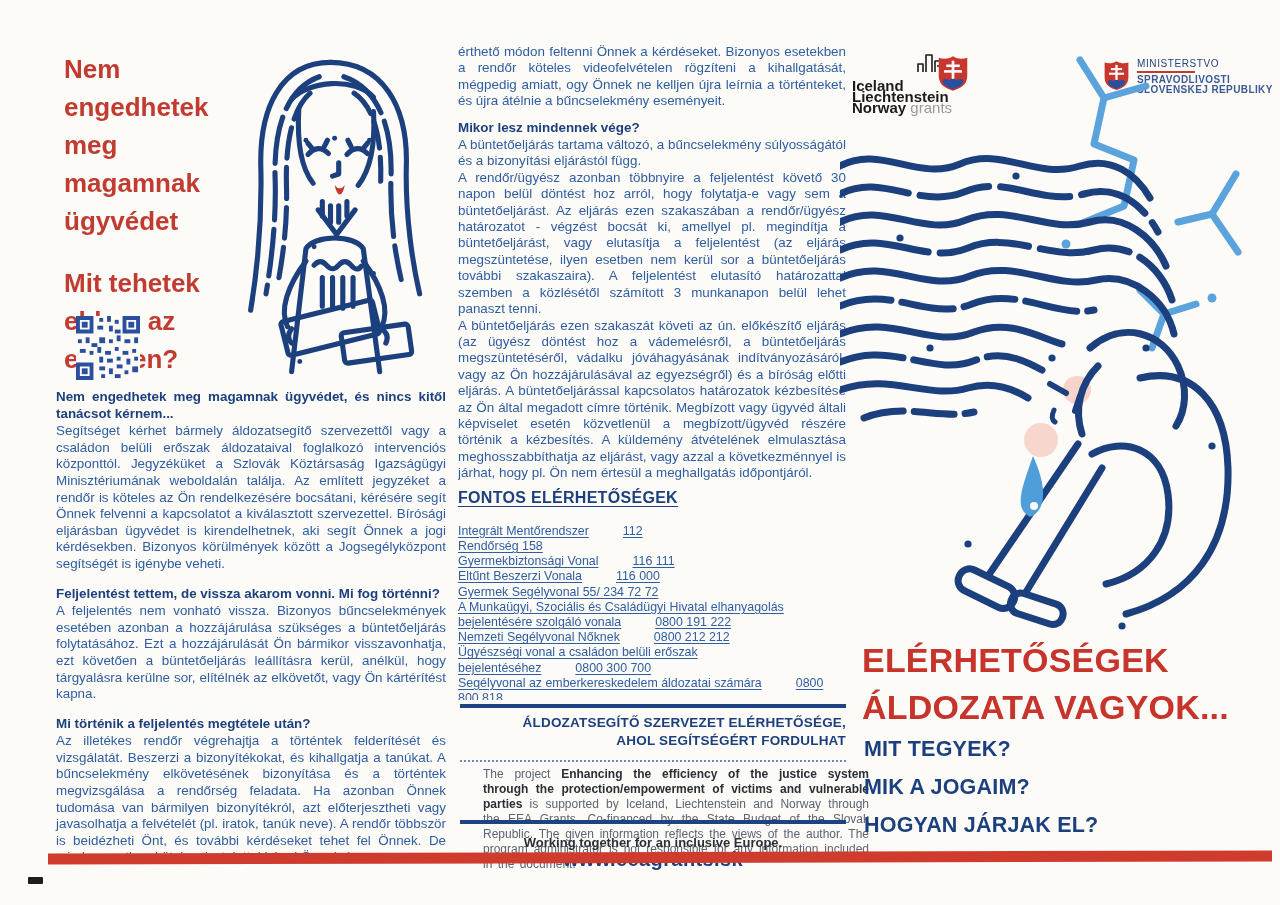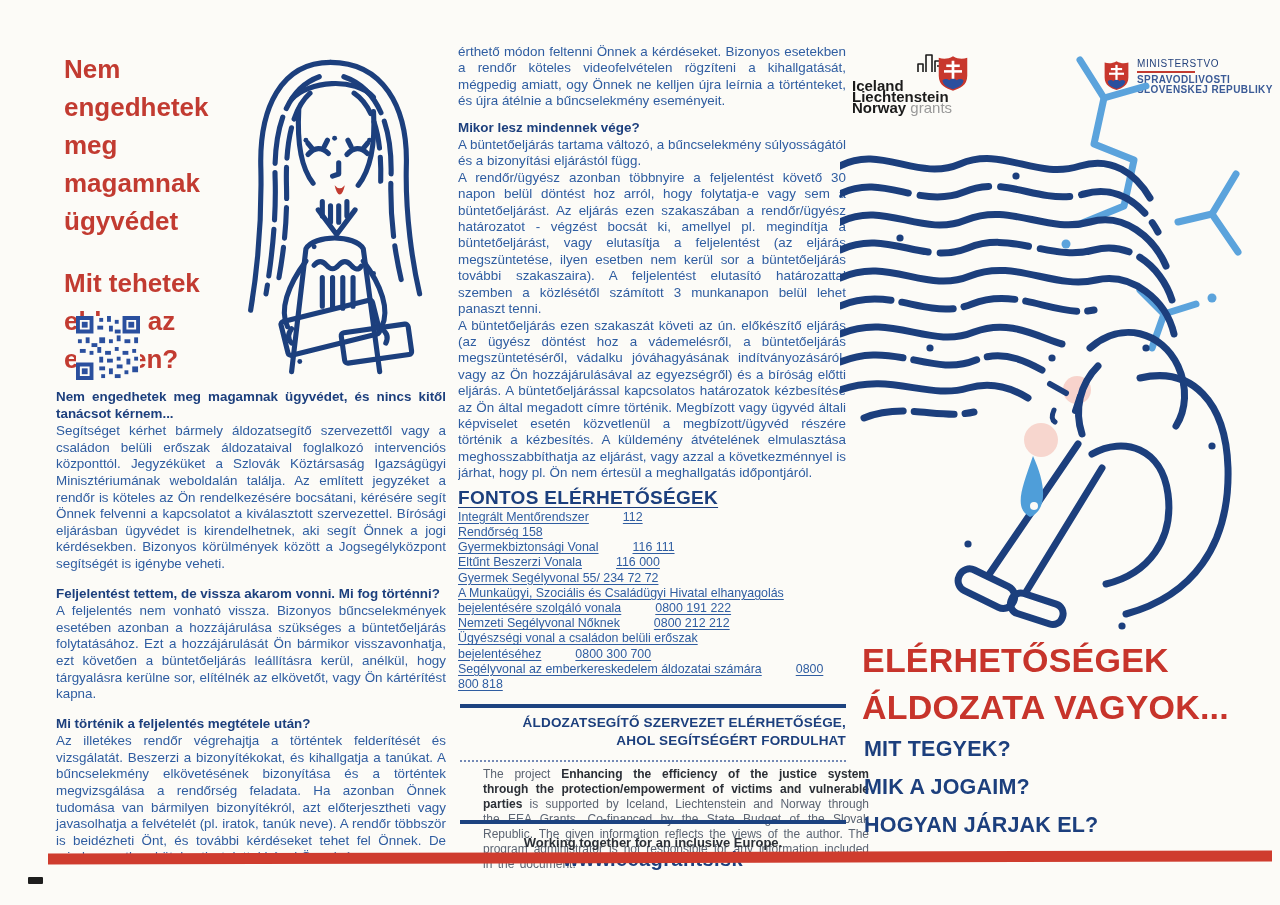--- a/index.html
+++ b/index.html
@@ -28,22 +28,22 @@
   .sec{margin-bottom:13px;}
   .sec-h{font-weight:bold;color:#1c3f7d;margin-bottom:1px;}
   
   .mid-col{
     left:458px;top:44px;width:388px;height:656px;overflow:hidden;
     font-size:13.4px;line-height:16.4px;
   }
   .mid-col .gap{height:10px;}
   .contacts{margin-top:8px;font-size:12.4px;line-height:15.2px;}
   .contacts-title{
-    font-weight:bold;color:#1c3f7d;font-size:19px;letter-spacing:.3px;
-    text-decoration:underline;text-underline-offset:3px;margin-bottom:5px;
+    font-weight:bold;color:#1c3f7d;font-size:16px;letter-spacing:.3px;
+    text-decoration:underline;text-underline-offset:3px;margin-bottom:19px;
   }
   .contact-line{
     text-decoration:underline;text-decoration-thickness:1px;
     text-underline-offset:2px;color:#2f5da1;
   }
   .c-num{margin-left:34px;}
   .rule{left:460px;width:386px;height:4px;background:#1d4380;}
   .rule1{top:704px;}
   .rule2{top:820px;}
   .referral{

